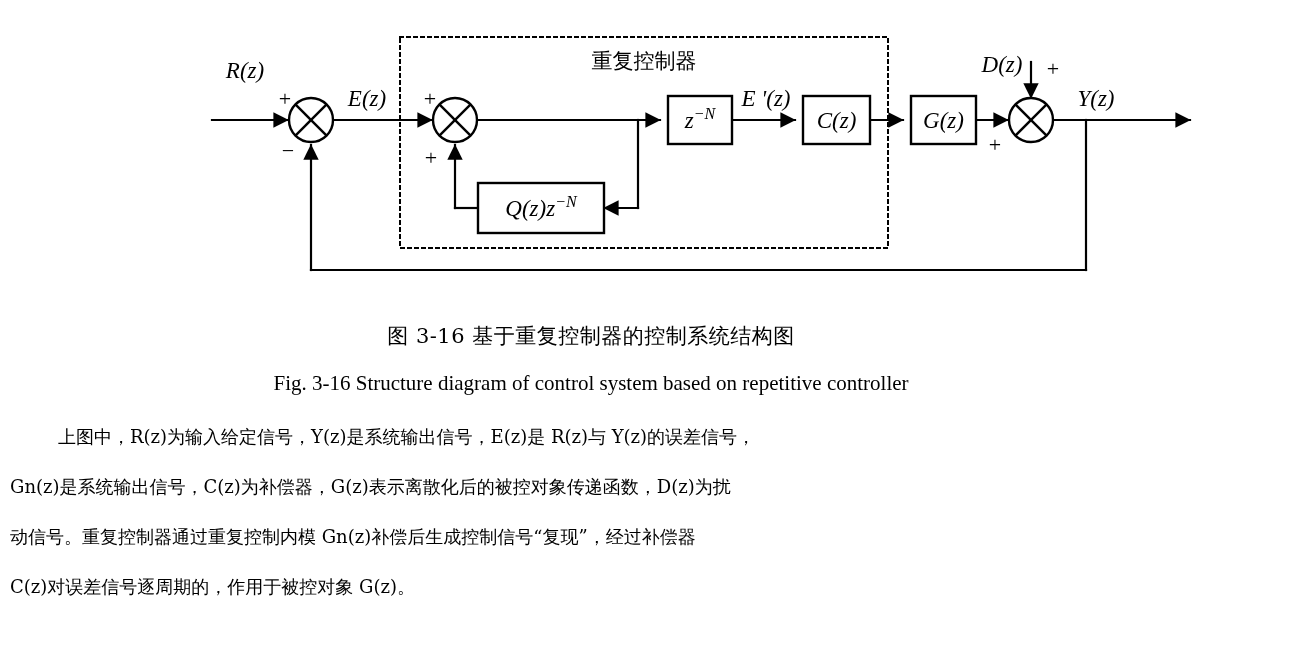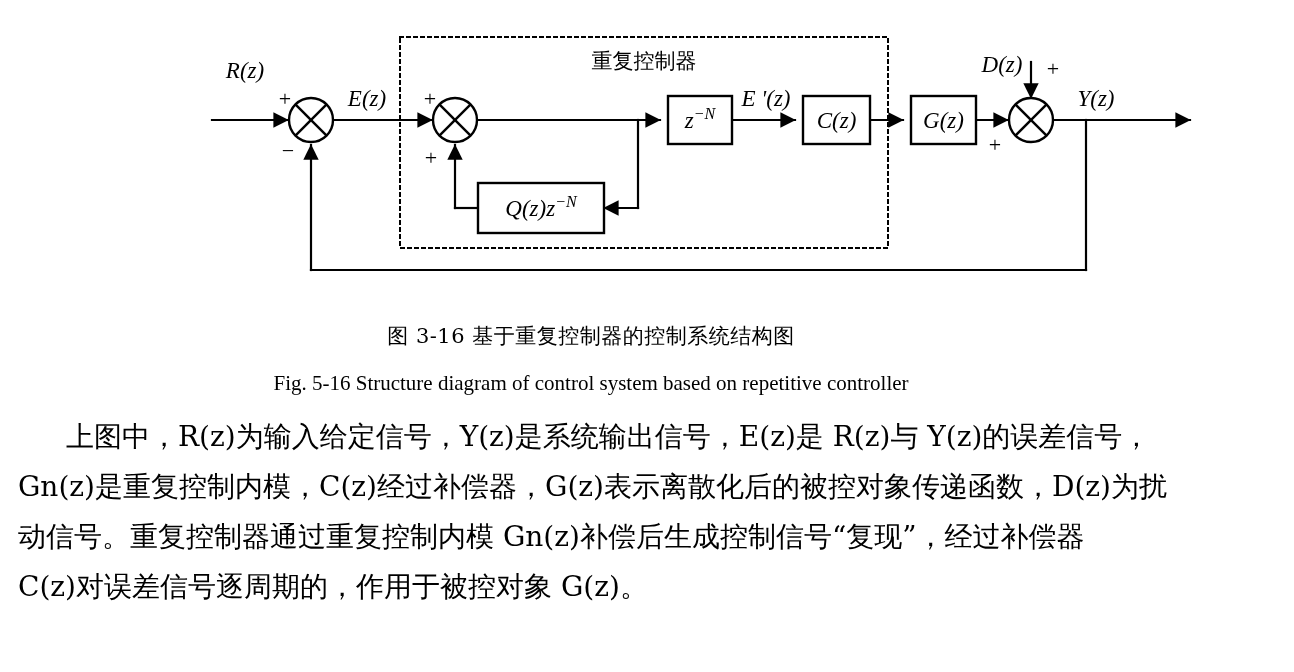--- a/index.html
+++ b/index.html
@@ -66,24 +66,24 @@
     font-family: "DejaVu Serif", "Liberation Serif", serif;
   }
   #caption-en {
     top: 371px;
     font-size: 21px;
   }
 
   
   #body-text {
     position: absolute;
-    left: 18px;
+    left: 10px;
     top: 412px;
     width: 1258px;
-    font-size: 28px;
+    font-size: 18px;
     line-height: 50px;
   }
   #body-text .line {
     white-space: nowrap;
     height: 50px;
   }
   #body-text .line.indent {
     text-indent: 48px;
   }
   .cn {
@@ -183,23 +183,23 @@
       <text class="sign-label" x="1053" y="76" font-size="22" text-anchor="middle">+</text>
       <text class="sign-label" x="995" y="152" font-size="22" text-anchor="middle">+</text>
     </svg>
   </div>
 
   <div class="caption" id="caption-cn">
     <span class="cn">图 3-16 基于重复控制器的控制系统结构图</span>
   </div>
 
   <div class="caption" id="caption-en">
-    <span>Fig. 5-16 Structure diagram of control system based on repetitive controller</span>
+    <span>Fig. 3-16 Structure diagram of control system based on repetitive controller</span>
   </div>
 
   <div id="body-text">
     <div class="line indent cn">上图中，R(z)为输入给定信号，Y(z)是系统输出信号，E(z)是 R(z)与 Y(z)的误差信号，</div>
-    <div class="line cn">Gn(z)是重复控制内模，C(z)经过补偿器，G(z)表示离散化后的被控对象传递函数，D(z)为扰</div>
+    <div class="line cn">Gn(z)是系统输出信号，C(z)为补偿器，G(z)表示离散化后的被控对象传递函数，D(z)为扰</div>
     <div class="line cn">动信号。重复控制器通过重复控制内模 Gn(z)补偿后生成控制信号“复现”，经过补偿器</div>
     <div class="line cn">C(z)对误差信号逐周期的，作用于被控对象 G(z)。</div>
   </div>
 
 </div>
 
 </body></html>

